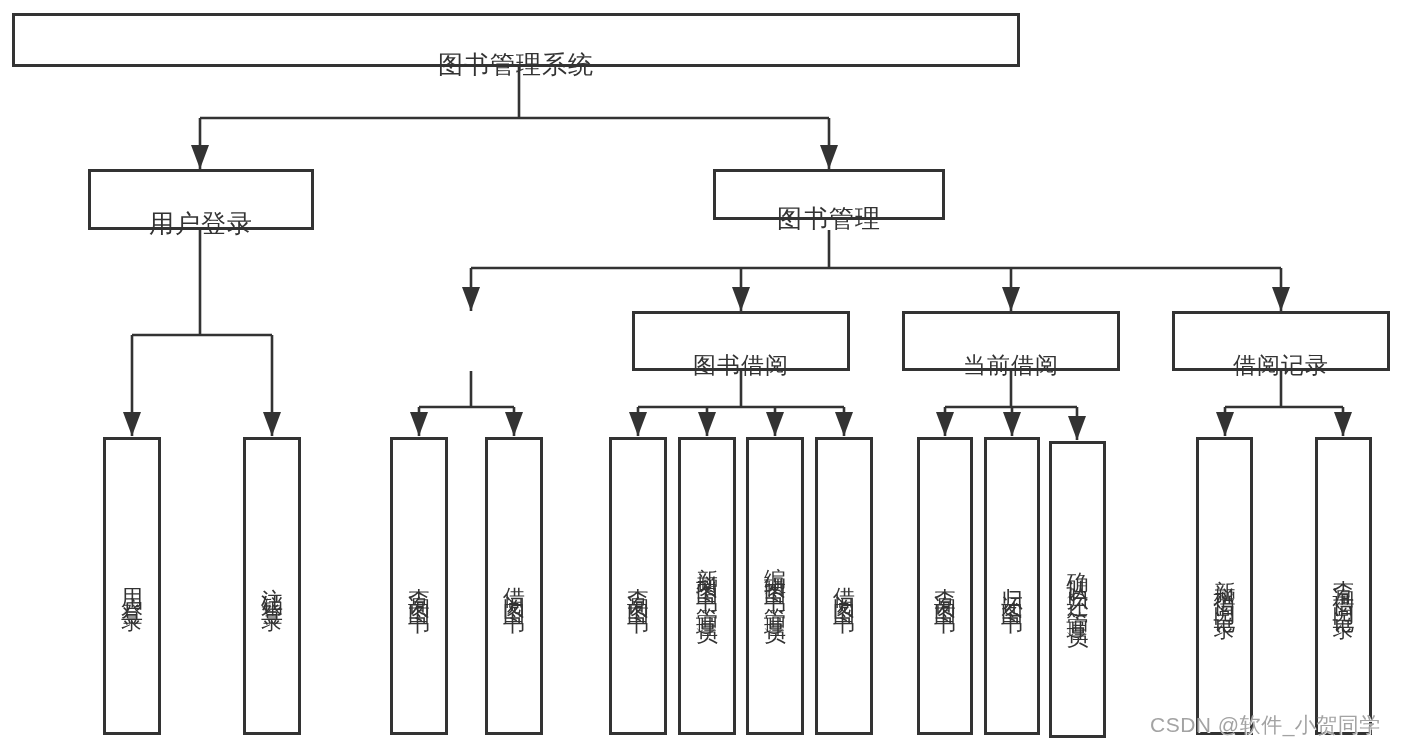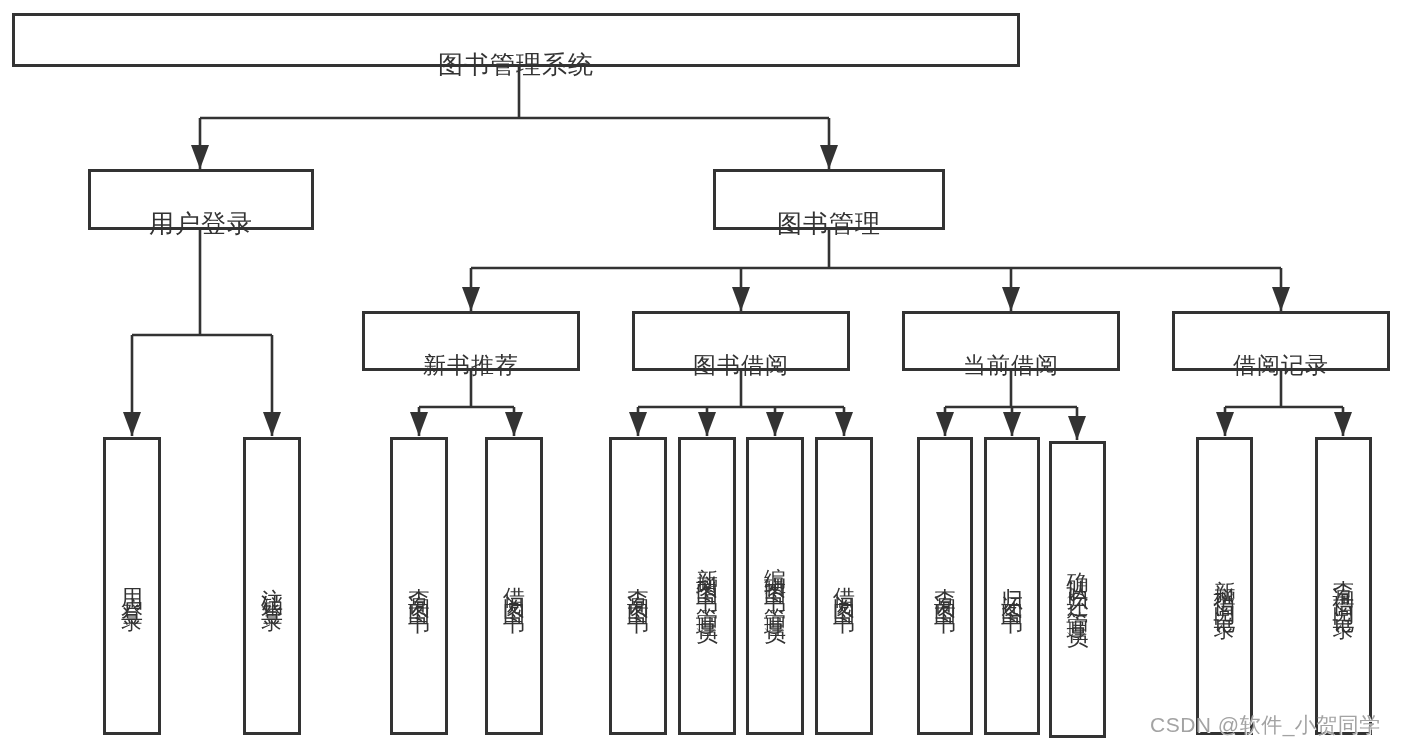--- a/index.html
+++ b/index.html
@@ -97,27 +97,24 @@
     </g>
   </svg>
 
   <div class="box" style="left:12px; top:13px; width:1008px; height:54px;">
     <span class="h-label">图书管理系统</span>
   </div>
 
   <div class="box" style="left:88px; top:169px; width:226px; height:61px;">
     <span class="h-label">用户登录</span>
   </div>
-  <div class="box" style="left:713px; top:169px; width:232px; height:61px;">
+  <div class="box" style="left:713px; top:169px; width:232px; height:51px;">
     <span class="h-label">图书管理</span>
   </div>
 
-  <div class="box l2" style="left:362px; top:311px; width:218px; height:60px;">
-    <span class="h-label">新书推荐</span>
-  </div>
   <div class="box l2" style="left:902px; top:311px; width:218px; height:60px;">
     <span class="h-label">当前借阅</span>
   </div>
   <div class="box l2" style="left:632px; top:311px; width:218px; height:60px;">
     <span class="h-label">图书借阅</span>
   </div>
   <div class="box l2" style="left:1172px; top:311px; width:218px; height:60px;">
     <span class="h-label">借阅记录</span>
   </div>
 

